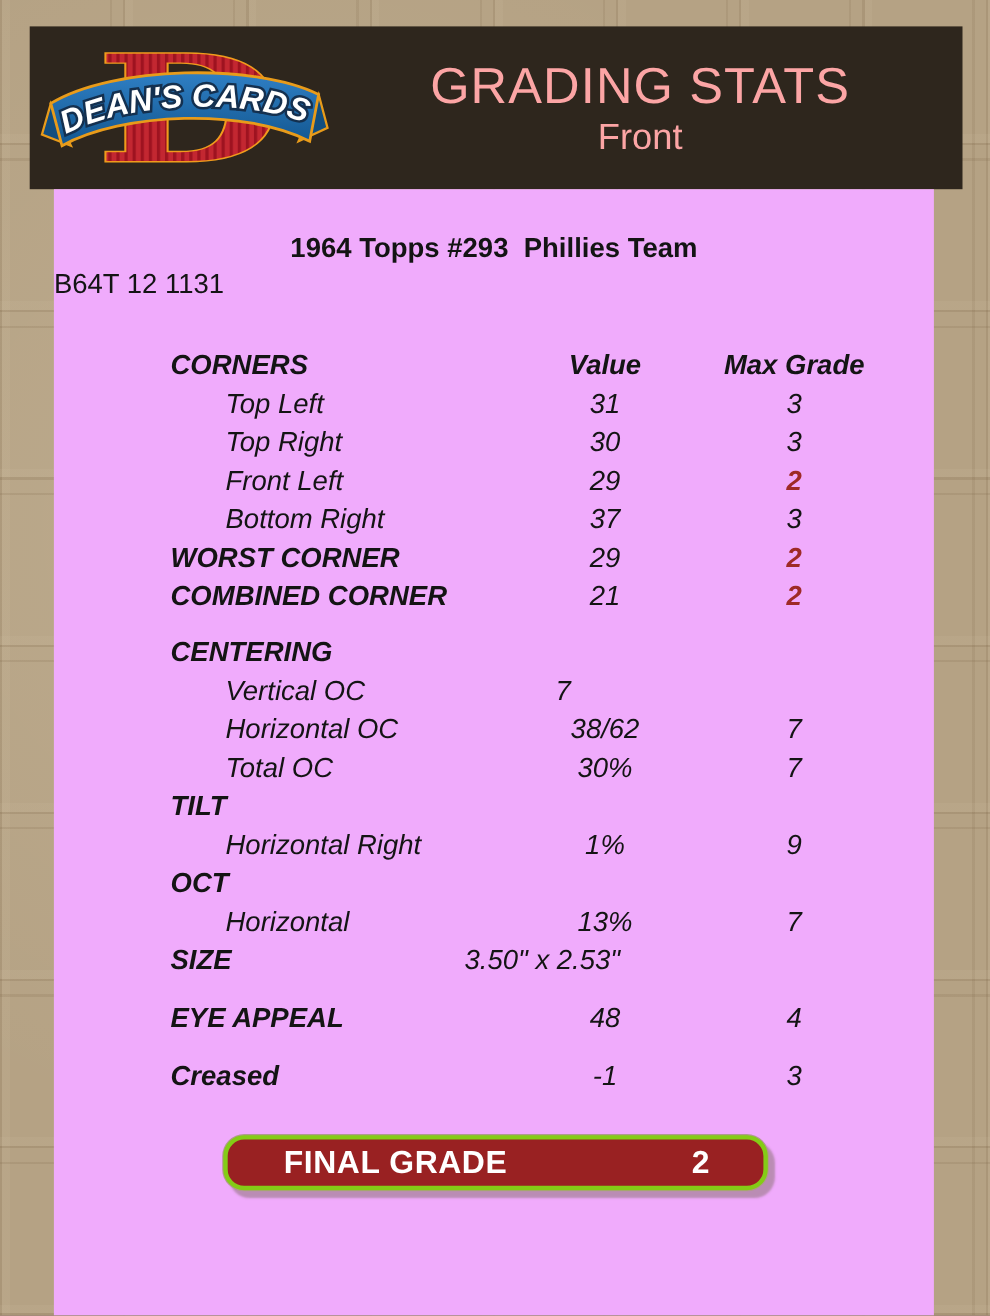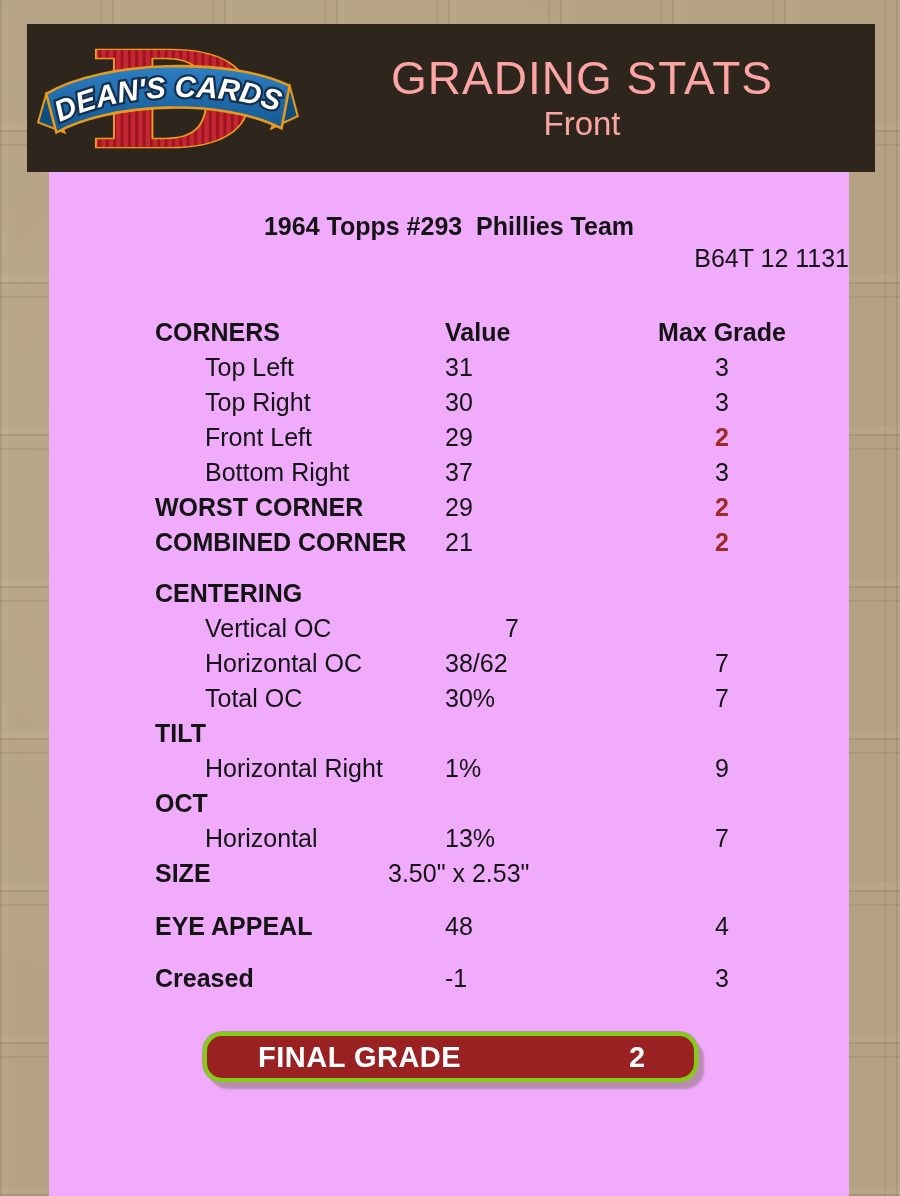--- a/index.html
+++ b/index.html
@@ -33,28 +33,28 @@
   .logo-wrap { flex:none; width:290px; height:146px; display:flex; align-items:center; justify-content:center; }
   .header-text { flex:1; text-align:center; color:#fca5a5; padding-right:28px; }
   .h-title { font-size:46px; line-height:52px; letter-spacing:1px; }
   .h-sub { font-size:33px; line-height:40px; }
 
   .sheet {
     position:absolute; left:49px; top:172px; width:800px; height:1188px;
     background:#f0abfc; color:#141414;
   }
   .card-title { margin-top:38px; text-align:center; font-size:25px; line-height:32px; font-weight:bold; white-space:pre-wrap; }
-  .card-id { text-align:right; font-size:25px; line-height:32px; }
+  .card-id { text-align:left; font-size:25px; line-height:32px; }
 
   .stats-table { margin-top:41px; }
   .row { display:flex; padding-left:106px; font-size:25px; line-height:35px; }
-  .row > span { box-sizing:border-box; display:block; }
+  .row > span { box-sizing:border-box; display:block;font-style:italic; }
   .c-label { width:290px; }
   .c-label.indent { padding-left:50px; }
-  .c-value { width:210px; white-space:nowrap; }
+  .c-value { width:210px; text-align:center; white-space:nowrap; }
   .c-max  { width:134px; text-align:center; }
   .bold { font-weight:bold; }
   .red  { color:#9e2a26; font-weight:bold; }
   .row.size .c-value { transform:translateX(-57px); }
   .gap16 { height:16px; } .gap17 { height:17px; } .gap18 { height:18px; }
 
   .final-grade {
     position:relative; margin:36px 0 0 154px; width:487px; height:42px;
     background:#992122; border:4px solid #84cc16; border-radius:19px;
     box-shadow: 0 0 0 1px #b09a8c, 6px 7px 2px rgba(104,94,72,0.40);

